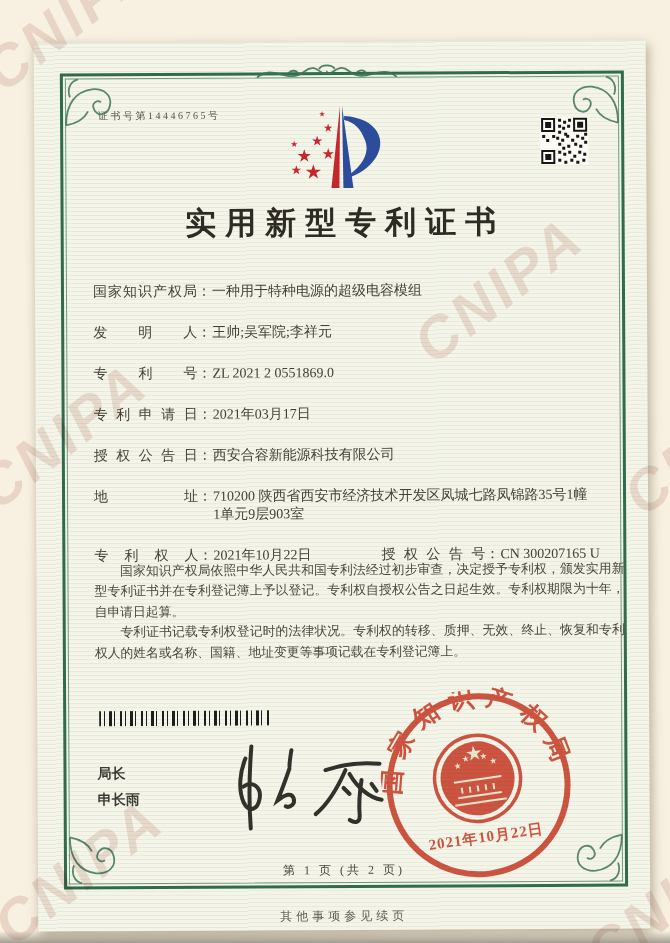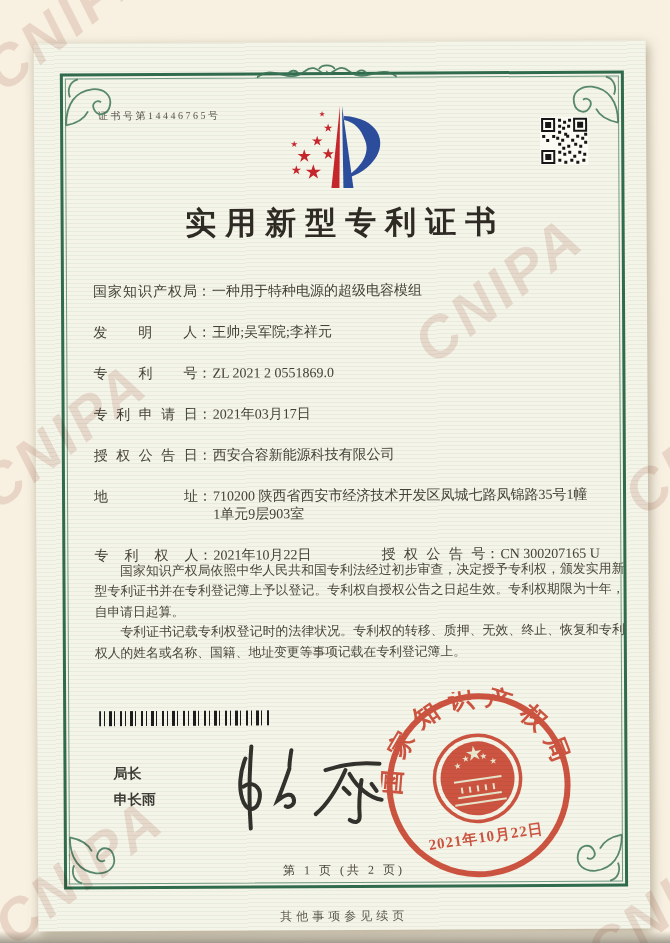--- a/index.html
+++ b/index.html
@@ -57,21 +57,21 @@
   
   .barcode{ position:absolute; left:62px; top:668px; width:172px; height:15px;
     background:repeating-linear-gradient(90deg,
       #1d1d1d 0 2px, transparent 2px 5px,
       #1d1d1d 5px 6px, transparent 6px 10px,
       #1d1d1d 10px 13px, transparent 13px 15px,
       #1d1d1d 15px 16px, transparent 16px 21px);
   }
   
   .signer{ position:absolute; left:60px; top:718px; font-size:14px; font-weight:bold;
-    color:#3c3a34; line-height:26px;margin-left:16px; }
+    color:#3c3a34; line-height:26px; }
   .signature{ position:absolute; left:148px; top:698px; }
   
   .seal{ position:absolute; left:345px; top:648px; width:192px; height:192px;
     transform:rotate(-8deg); opacity:.9; mix-blend-mode:multiply; }
   
   .page-num{ position:absolute; left:0; right:0; top:820px; text-align:center;
     font-size:12px; letter-spacing:3px; color:#4a473d; }
   .cont-note{ position:absolute; left:0; right:0; top:866px; text-align:center;
     font-size:12px; letter-spacing:4px; color:#5d5a50; }
 </style>

